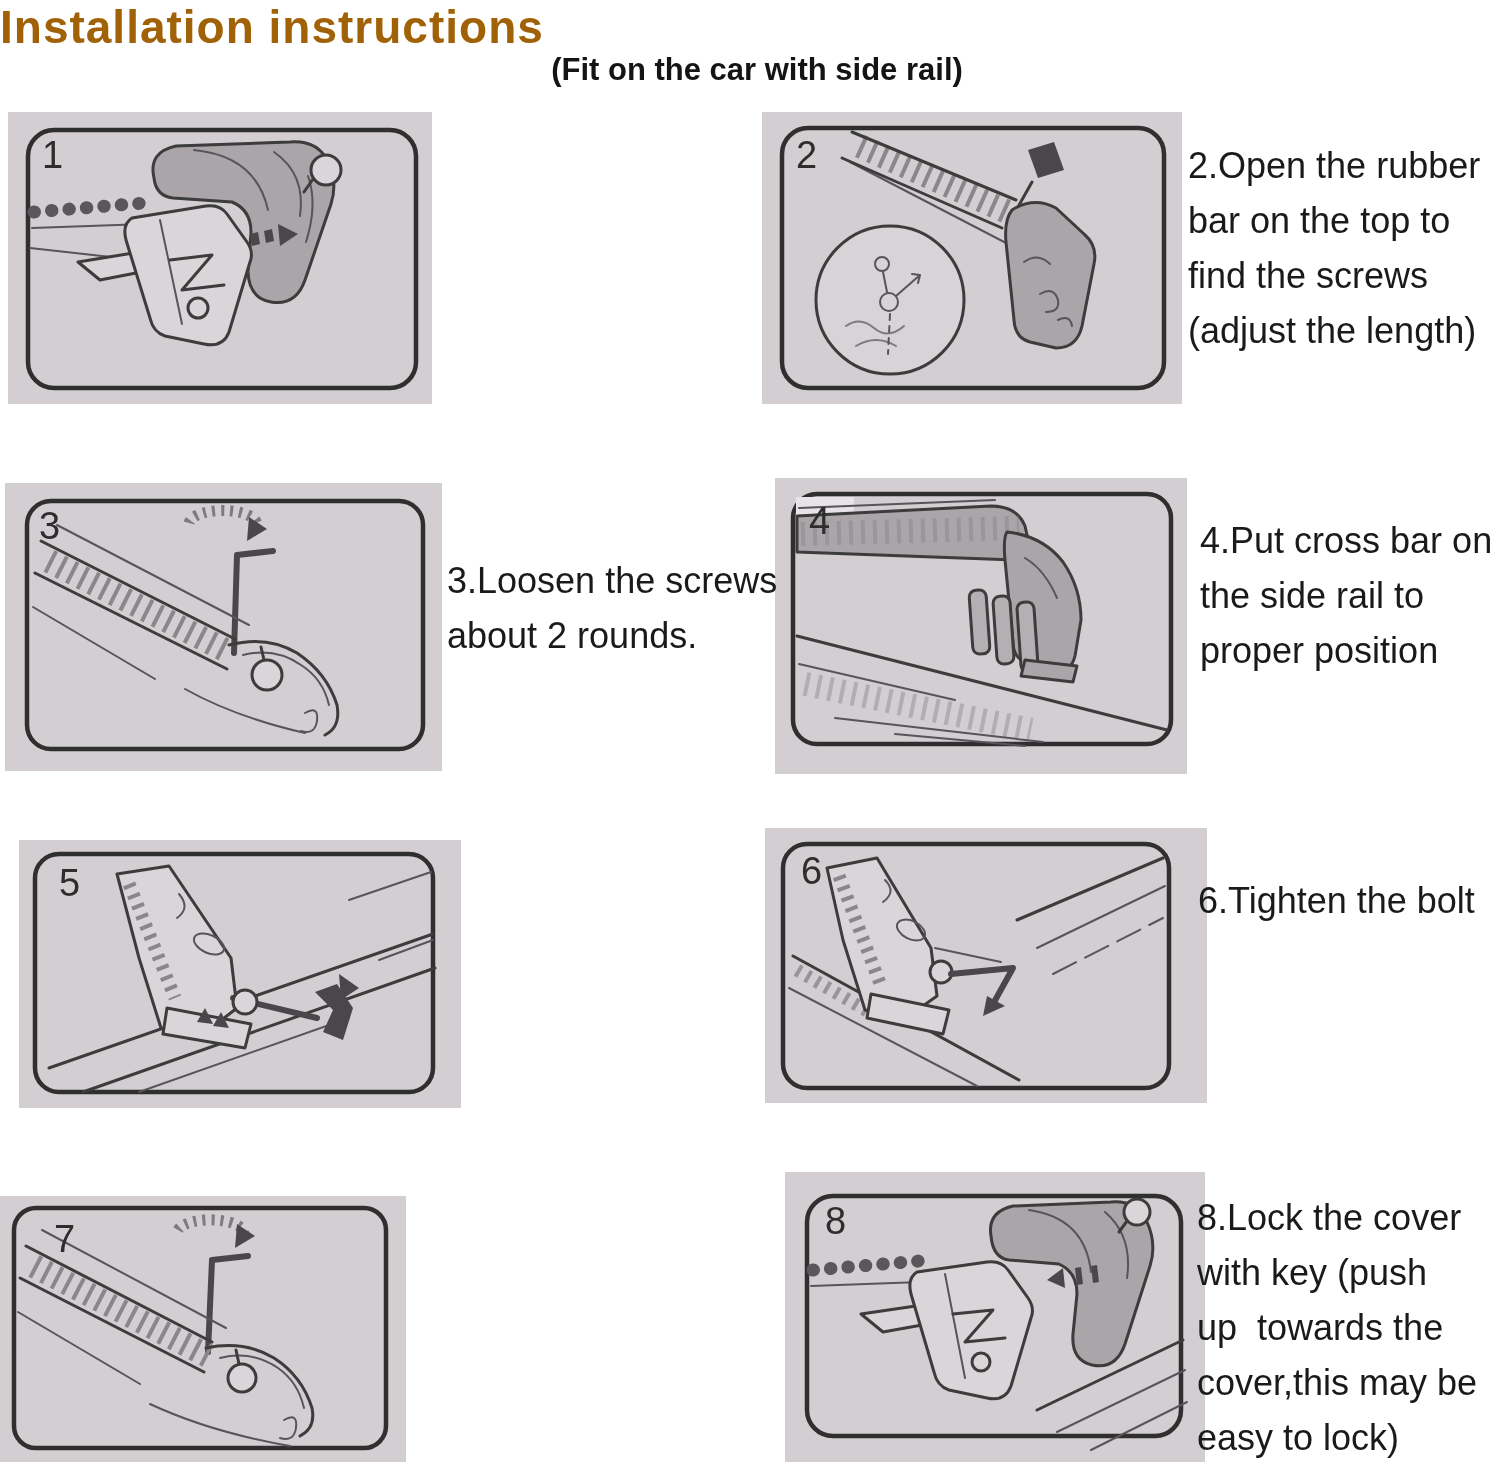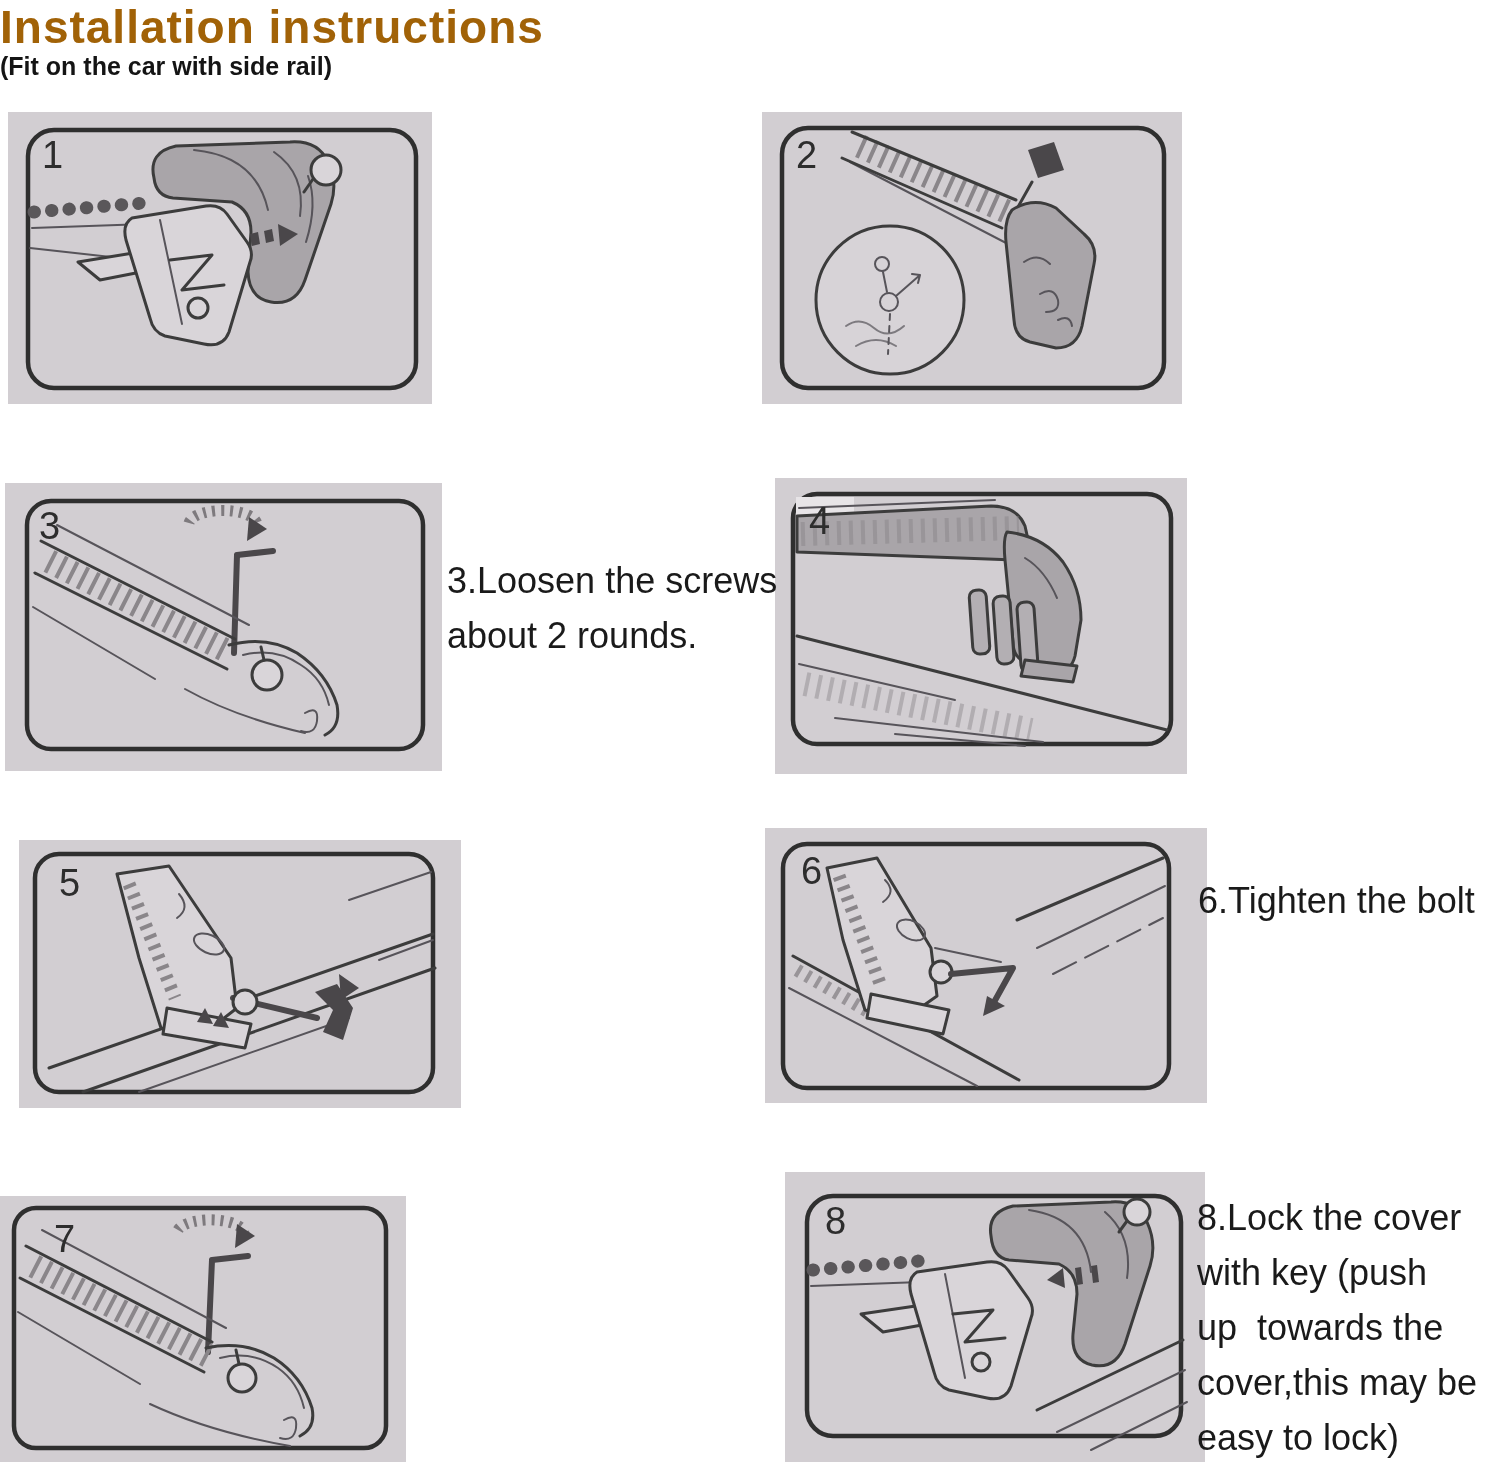--- a/index.html
+++ b/index.html
@@ -2,22 +2,22 @@
 <html><head>
 <meta charset="utf-8">
 <style>
   * { margin:0; padding:0; box-sizing:border-box; }
   html,body { background:#ffffff; }
   .page { position:relative; width:1498px; height:1467px; background:#ffffff;
           font-family:"Liberation Sans","DejaVu Sans",sans-serif; overflow:hidden; }
 
   .title    { position:absolute; top:0px;  left:0; width:100%; text-align:left;
               font-size:46px; font-weight:700; color:#a16207; letter-spacing:1px; }
-  .subtitle { position:absolute; top:52px; left:0; width:100%; 
-              font-size:25px; font-weight:700; color:#141414; }
+  .subtitle { position:absolute; top:52px; left:0; width:100%; text-align:center;
+              font-size:31px; font-weight:700; color:#141414;padding-left:16px; }
 
   .panel { position:absolute; background:#d2ced2; }
   .panel svg { position:absolute; left:0; top:0; width:100%; height:100%; display:block; }
   .num  { position:absolute; left:34px; top:22px; font-size:38px; color:#2d2d2d; z-index:3; }
   .caption { position:absolute; font-size:36px; line-height:55px; color:#1a1a1a;
              white-space:pre; z-index:5; }
 
   
   .frame   { fill:none; stroke:#2f2f2f; stroke-width:4.5; }
   .ln      { fill:none; stroke:#3c3c3c; stroke-width:3;   stroke-linecap:round; stroke-linejoin:round; }
@@ -98,20 +98,21 @@
         <path class="ln2" d="M121,160 L125,180"></path>
         <circle class="ln2" cx="127" cy="190" r="9"></circle>
         <path class="ln2" d="M134,184 L158,163 M158,163 L150,162 M158,163 L156,171"></path>
         <path class="ln2" d="M128,202 L126,242" stroke-dasharray="6 6"></path>
         <path class="ln2" d="M84,214 q14,-10 28,2 q14,12 30,-2" opacity=".7"></path>
         <path class="ln2" d="M94,234 q20,-12 40,0" opacity=".7"></path>
       </g>
     </svg>
     <div class="num">2</div>
   </div>
+  <div class="caption" style="left:1188px;top:138px">2.Open the rubber<br>bar on the top to<br>find the screws<br>(adjust the length)</div>
 
   <div class="panel" style="left:5px;top:483px;width:437px;height:288px">
     <svg viewBox="0 0 437 288" aria-hidden="true">
       <rect class="frame" x="22" y="18" width="396" height="248" rx="24"></rect>
       <g>
         <path class="bandsm" d="M184,40 A34,14 0 1 1 250,46"></path>
         <polygon class="dark" points="244,34 262,46 242,58"></polygon>
       </g>
       <path class="key" d="M232,72 L268,68 M232,72 L229,170"></path>
       <g>
@@ -154,20 +155,21 @@
       <g>
         <path class="ln" d="M22,158 L392,252"></path>
         <path class="band" d="M30,206 L256,252" opacity=".45"></path>
         <path class="ln2" d="M24,186 L180,222"></path>
         <path class="ln2" d="M60,240 L268,264"></path>
         <path class="ln2" d="M120,256 L250,268"></path>
       </g>
     </svg>
     <div class="num">4</div>
   </div>
+  <div class="caption" style="left:1200px;top:513px">4.Put cross bar on<br>the side rail to<br>proper position</div>
 
   <div class="panel" style="left:19px;top:840px;width:442px;height:268px">
     <svg viewBox="0 0 442 268" aria-hidden="true">
       <rect class="frame" x="16" y="14" width="398" height="238" rx="24"></rect>
       <g>
         <path class="ln" d="M30,228 L414,94"></path>
         <path class="ln" d="M64,252 L416,128"></path>
         <path class="ln2" d="M120,252 L330,178"></path>
         <path class="ln2" d="M330,60 L412,32"></path>
         <path class="ln2" d="M360,120 L414,100"></path>

